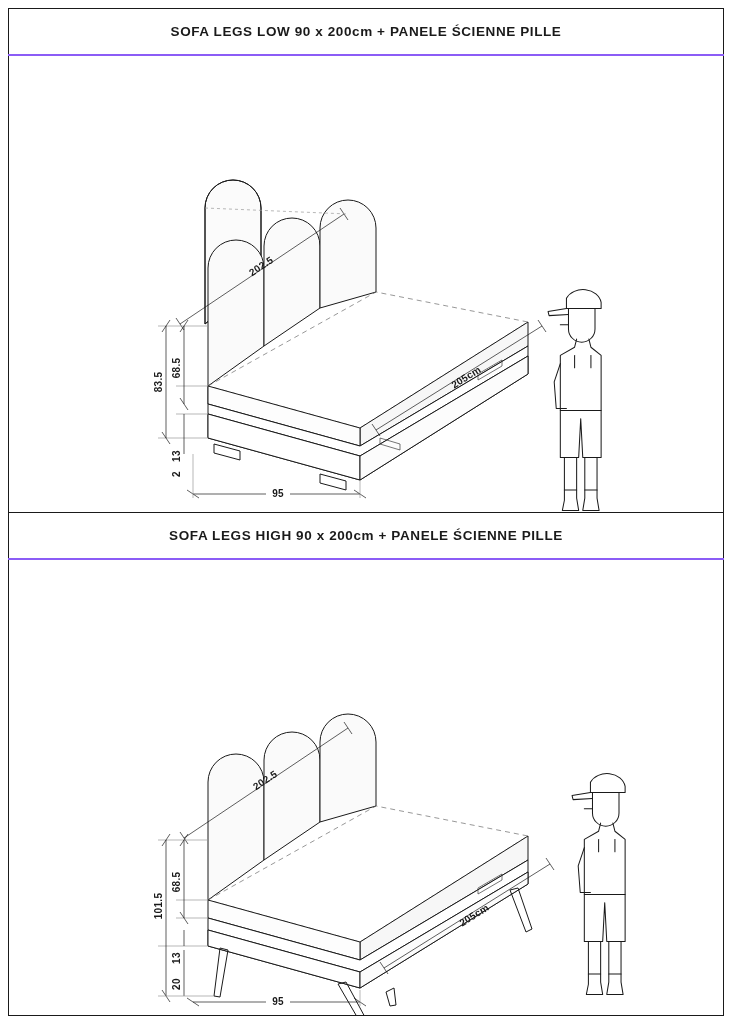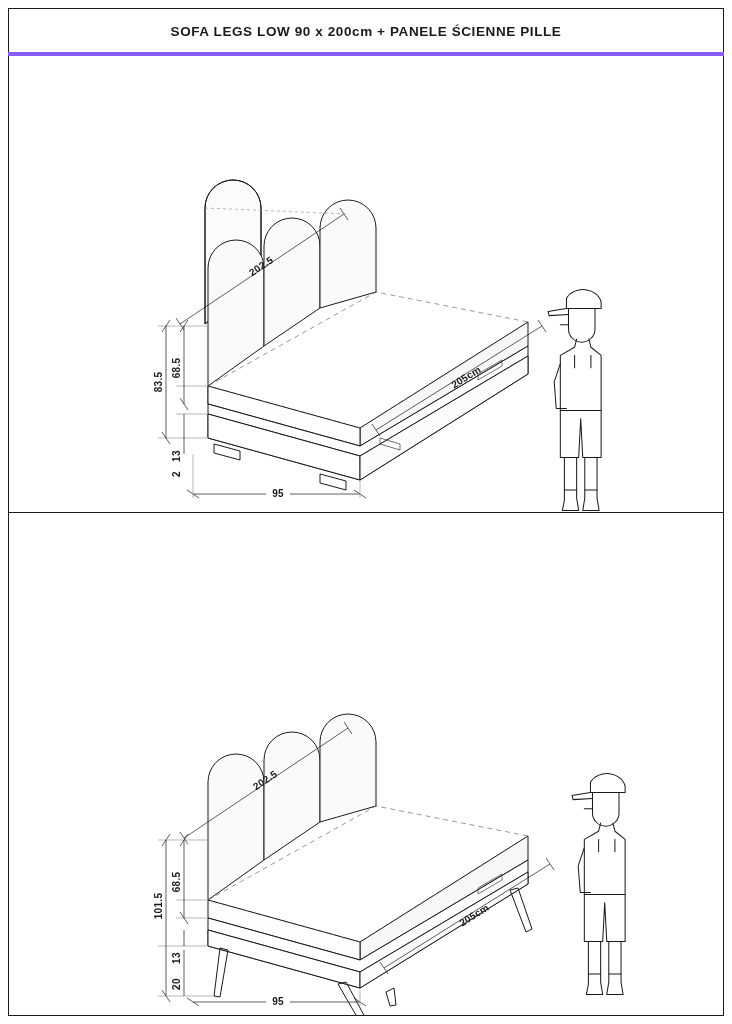--- a/index.html
+++ b/index.html
@@ -3,21 +3,21 @@
 <meta charset="utf-8">
 <style>
   html,body{margin:0;padding:0;background:#ffffff;}
   body{width:732px;height:1024px;font-family:"Liberation Sans",sans-serif;color:#1a1a1a;overflow:hidden;}
   .sheet{position:relative;width:732px;height:1024px;box-sizing:border-box;}
   .outer-border{position:absolute;left:8px;top:8px;width:716px;height:1008px;border:1px solid #1a1a1a;box-sizing:border-box;}
   .panel{position:absolute;left:8px;width:716px;box-sizing:border-box;}
   .panel-1{top:8px;height:504px;}
   .panel-2{top:512px;height:504px;}
   .panel-title{position:absolute;left:0;top:0;width:100%;height:48px;line-height:48px;text-align:center;
-    font-size:13.5px;font-weight:bold;letter-spacing:.6px;border-bottom:4px solid #8b5cf6;box-sizing:border-box;}
+    font-size:13.5px;font-weight:bold;letter-spacing:.6px;border-bottom:2px solid #8b5cf6;box-sizing:border-box;}
   .panel-body{position:absolute;left:0;top:48px;width:100%;height:456px;}
   .divider{position:absolute;left:8px;width:716px;height:0;border-top:1px solid #1a1a1a;}
   svg{display:block;}
   .ln{fill:none;stroke:#1a1a1a;stroke-width:1;}
   .ln-thin{fill:none;stroke:#3a3a3a;stroke-width:.7;}
   .dash{fill:none;stroke:#6b6b6b;stroke-width:.7;stroke-dasharray:5 4;}
   .dim{fill:none;stroke:#1a1a1a;stroke-width:.7;}
   .fillpanel{fill:#fbfbfb;stroke:#1a1a1a;stroke-width:1;}
   .fillmattress{fill:#f7f7f7;stroke:#1a1a1a;stroke-width:1;}
   .fillbase{fill:#ffffff;stroke:#1a1a1a;stroke-width:1;}
@@ -146,20 +146,21 @@
           <path class="person" d="M20,202 L32,202"></path>
           <path class="person" d="M40,202 L52,202"></path>
         </g>
       </svg>
     </div>
   </div>
 
   <div class="divider" style="top:512px;"></div>
 
   <div class="panel panel-2">
+    <div class="panel-title">SOFA LEGS HIGH 90 x 200cm + PANELE ŚCIENNE PILLE</div>
     <div class="panel-body">
       <svg width="716" height="456" viewBox="0 0 716 456">
 
         <g>
           <path class="fillpanel" d="M200,340 L200,222 A28,28 0 0 1 256,222 L256,300 L200,340 Z" style="fill:#fafafa"></path>
           <path class="fillpanel" d="M256,300 L256,200 A28,28 0 0 1 312,200 L312,262 L256,300 Z" style="fill:#fafafa"></path>
           <path class="fillpanel" d="M312,262 L312,182 A28,28 0 0 1 368,182 L368,246 L312,262 Z" style="fill:#fafafa"></path>
         </g>
 
         <g>

